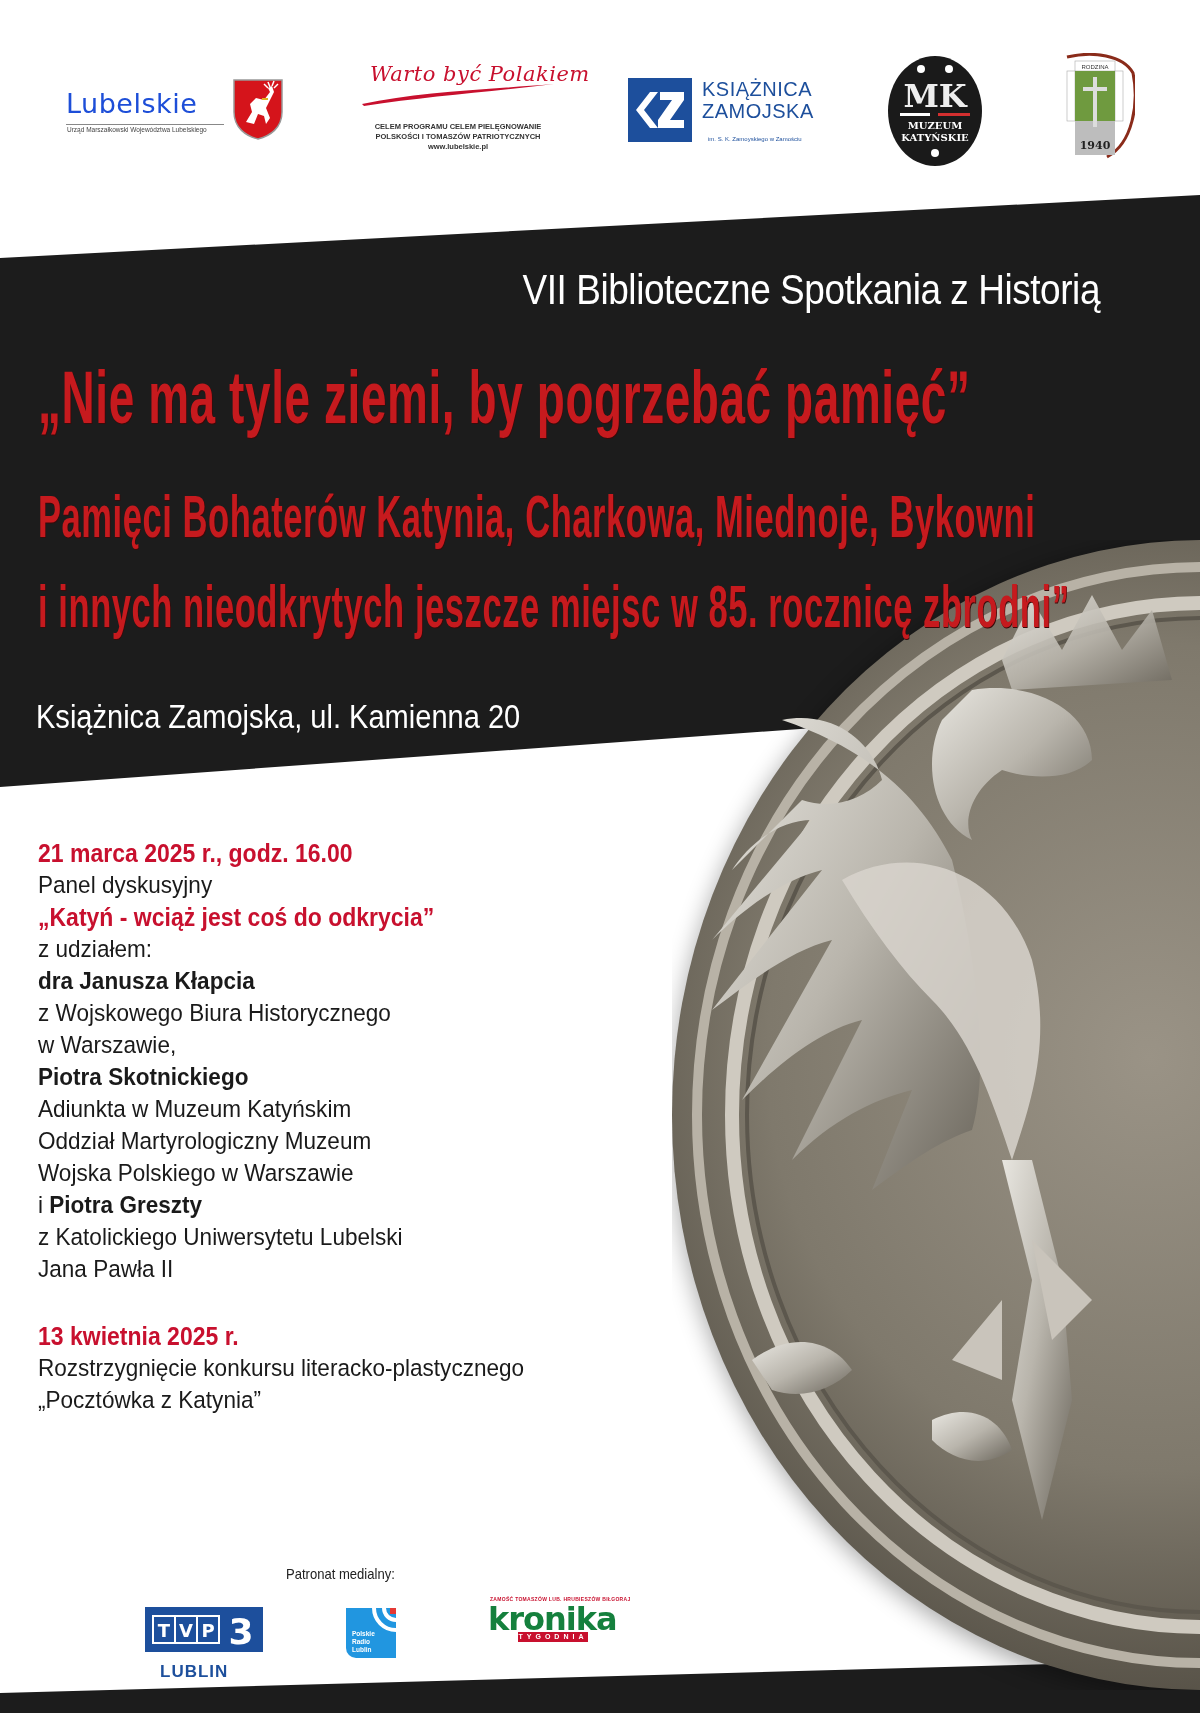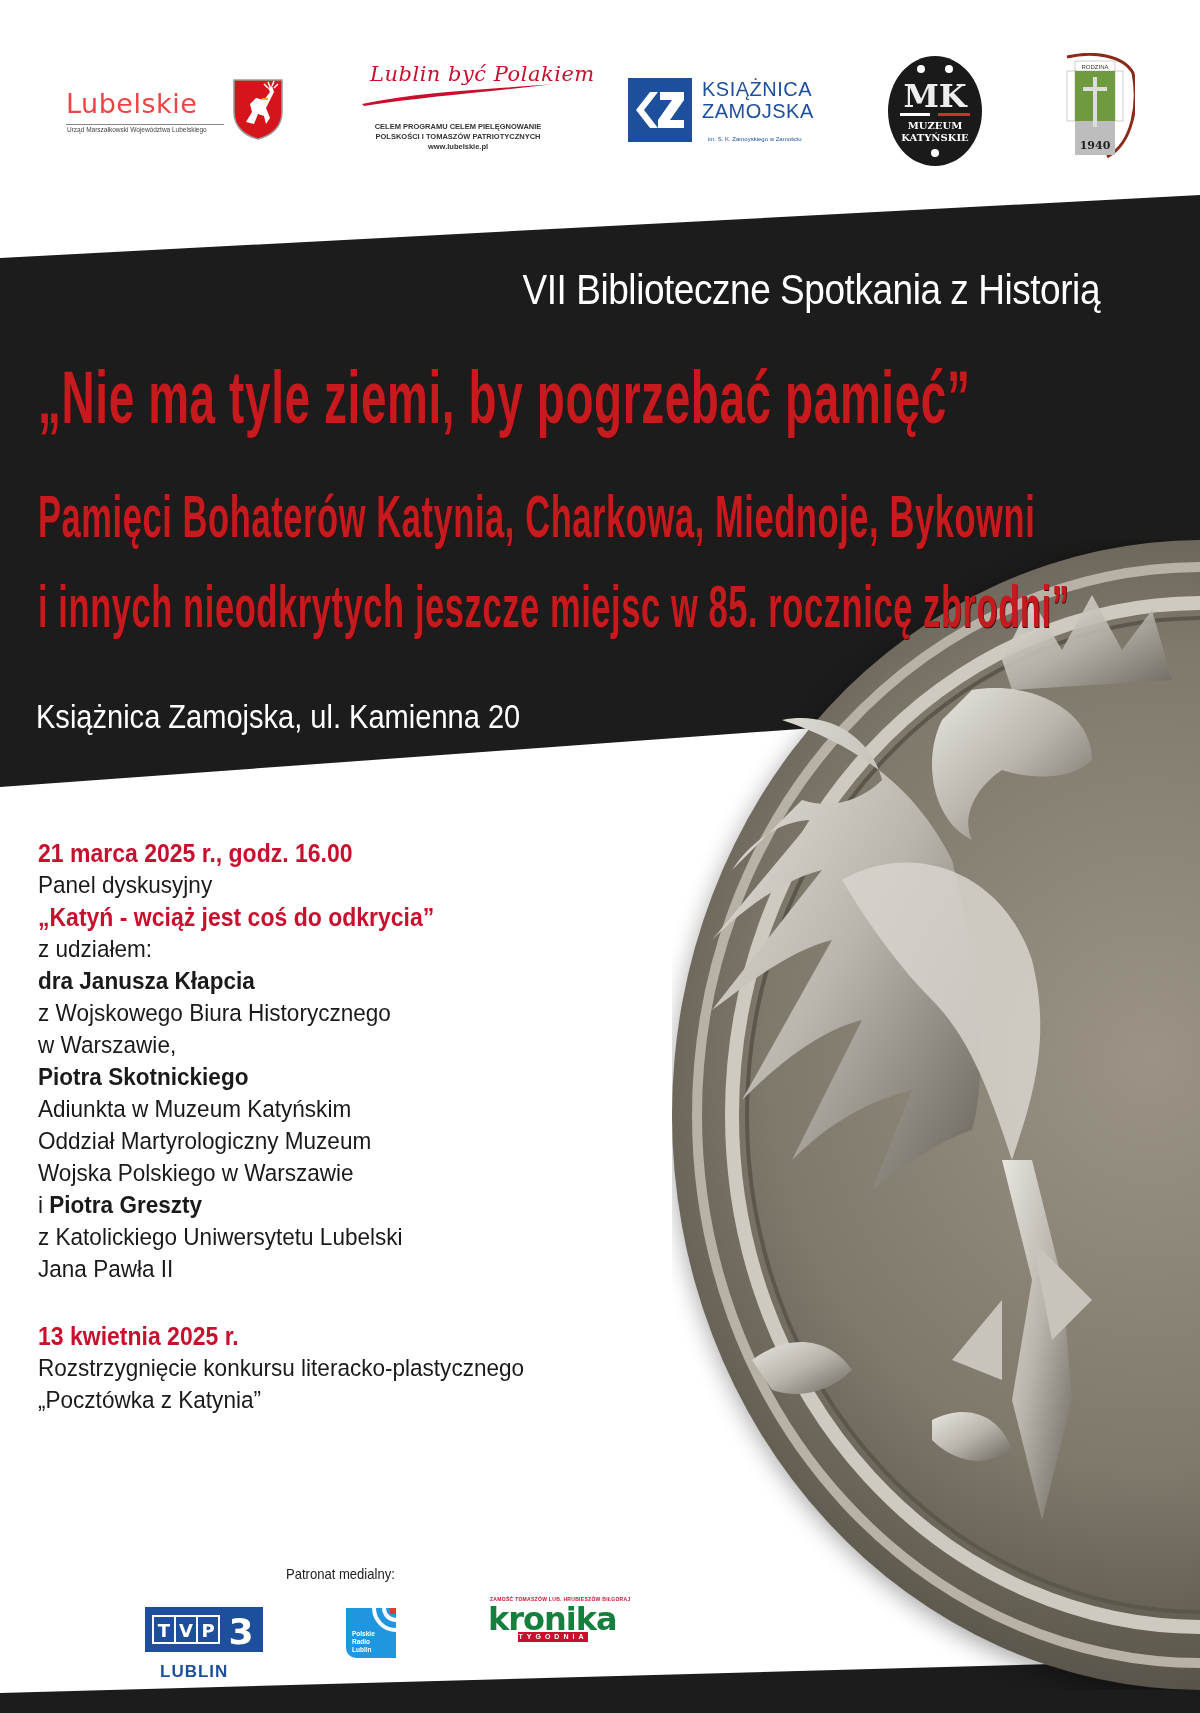--- a/index.html
+++ b/index.html
@@ -3,21 +3,21 @@
 <meta charset="utf-8">
 <style>
   html, body { margin:0; padding:0; background:#ffffff; }
   body { width:1200px; height:1713px; position:relative; overflow:hidden; font-family:"Liberation Sans", sans-serif; }
 
   
   .logos { position:absolute; left:0; top:0; width:1200px; height:190px; }
   .logo { position:absolute; }
 
   .lub { left:66px; top:78px; width:230px; height:62px; }
-  .lub-word { position:absolute; left:0; top:10px; font-size:27px; color:#ef4444; letter-spacing:0.5px; font-family:"DejaVu Sans", sans-serif; }
+  .lub-word { position:absolute; left:0; top:10px; font-size:27px; color:#1d4ed8; letter-spacing:0.5px; font-family:"DejaVu Sans", sans-serif; }
   .lub-sub { position:absolute; left:1px; top:48px; font-size:6.5px; color:#444; white-space:nowrap; }
   .lub-line { position:absolute; left:0; top:46px; width:158px; height:1px; background:#888; }
   .lub-shield { position:absolute; left:166px; top:0; width:52px; height:62px; }
 
   .warto { left:358px; top:60px; width:200px; height:105px; text-align:center; }
   .warto-script { font-family:"DejaVu Serif", serif; font-style:italic; color:#c8102e; font-size:21px; position:absolute; left:12px; top:2px; white-space:nowrap; letter-spacing:0.5px; }
   .warto-swoosh { position:absolute; left:0; top:18px; width:200px; height:30px; }
   .warto-text { position:absolute; left:0; top:62px; width:200px; font-size:7.5px; line-height:10px; color:#333; font-weight:bold; }
 
   .kz { left:628px; top:78px; width:200px; height:70px; }
@@ -73,21 +73,21 @@
       <path d="M14 44 L20 34 L18 26 L24 20 L32 22 L38 14 L36 10 L40 8 L42 14 L38 22 L34 30 L38 40 L34 46 L32 38 L26 36 L22 46 Z" fill="#fff"></path>
       <path d="M36 10 L32 6 M38 9 L36 4 M40 8 L42 3 M42 10 L46 6" stroke="#fff" stroke-width="1.5"></path>
       <rect x="30" y="20" width="6" height="2" fill="#e0b020"></rect>
     </svg>
   </div>
 
   <div class="logo warto">
     <svg class="warto-swoosh" viewBox="0 0 200 30">
       <path d="M4 26 C60 14 120 12 196 6 C130 14 70 18 6 28 Z" fill="#c8102e"></path>
     </svg>
-    <div class="warto-script">Lublin być Polakiem</div>
+    <div class="warto-script">Warto być Polakiem</div>
     <div class="warto-text">
       <div>CELEM PROGRAMU CELEM PIELĘGNOWANIE</div>
       <div>POLSKOŚCI I TOMASZÓW PATRIOTYCZNYCH</div>
       <div style="font-weight:bold">www.lubelskie.pl</div>
     </div>
   </div>
 
   <div class="logo kz">
     <svg class="kz-box" viewBox="0 0 64 64">
       <rect width="64" height="64" fill="#1d4f9c"></rect>

